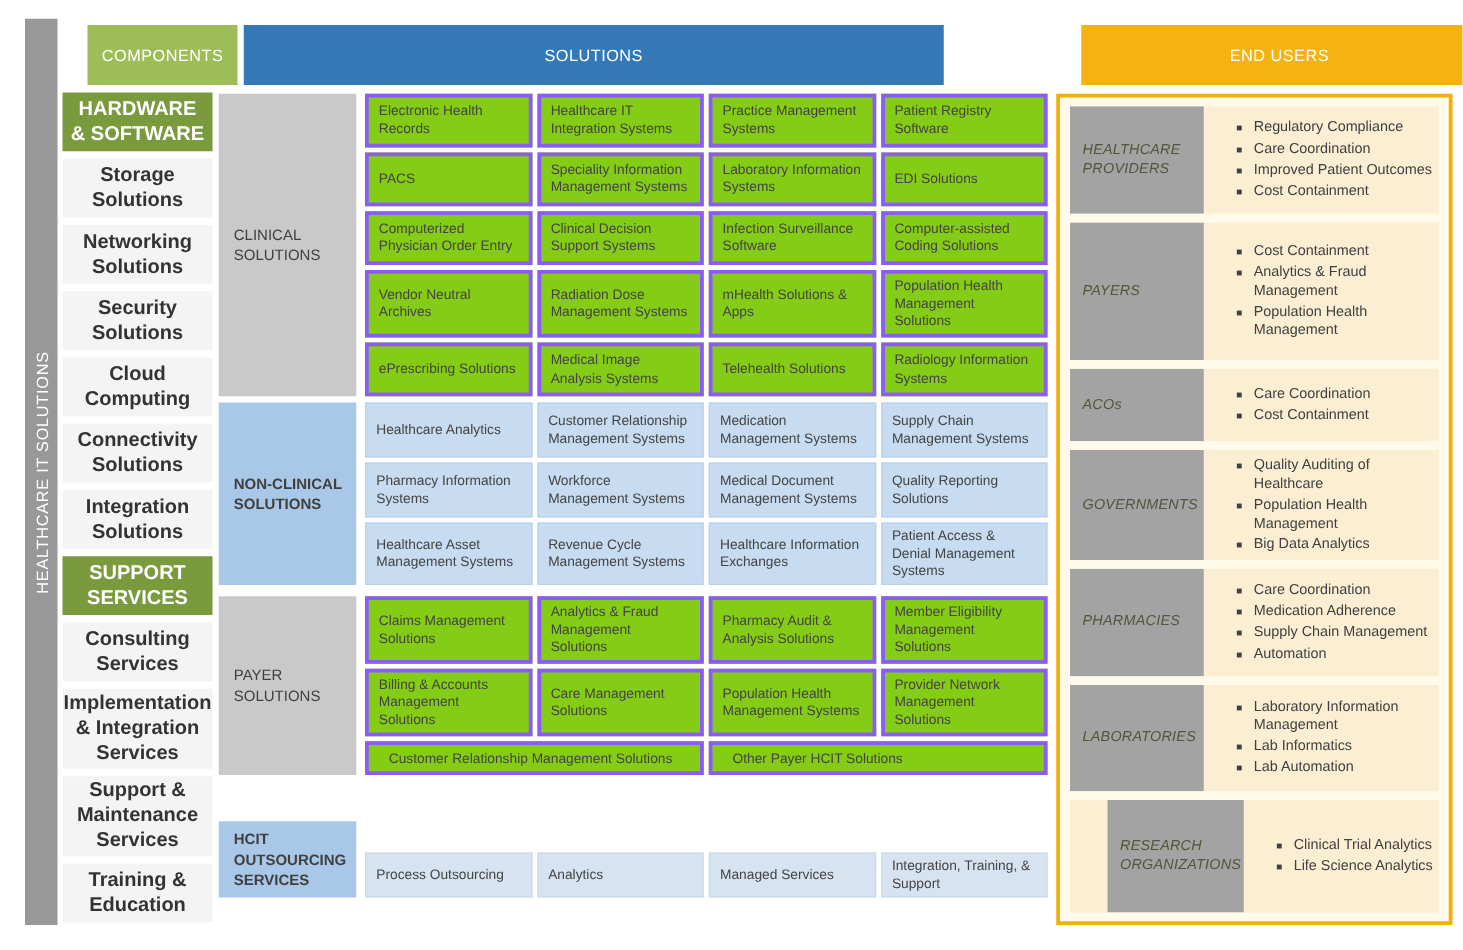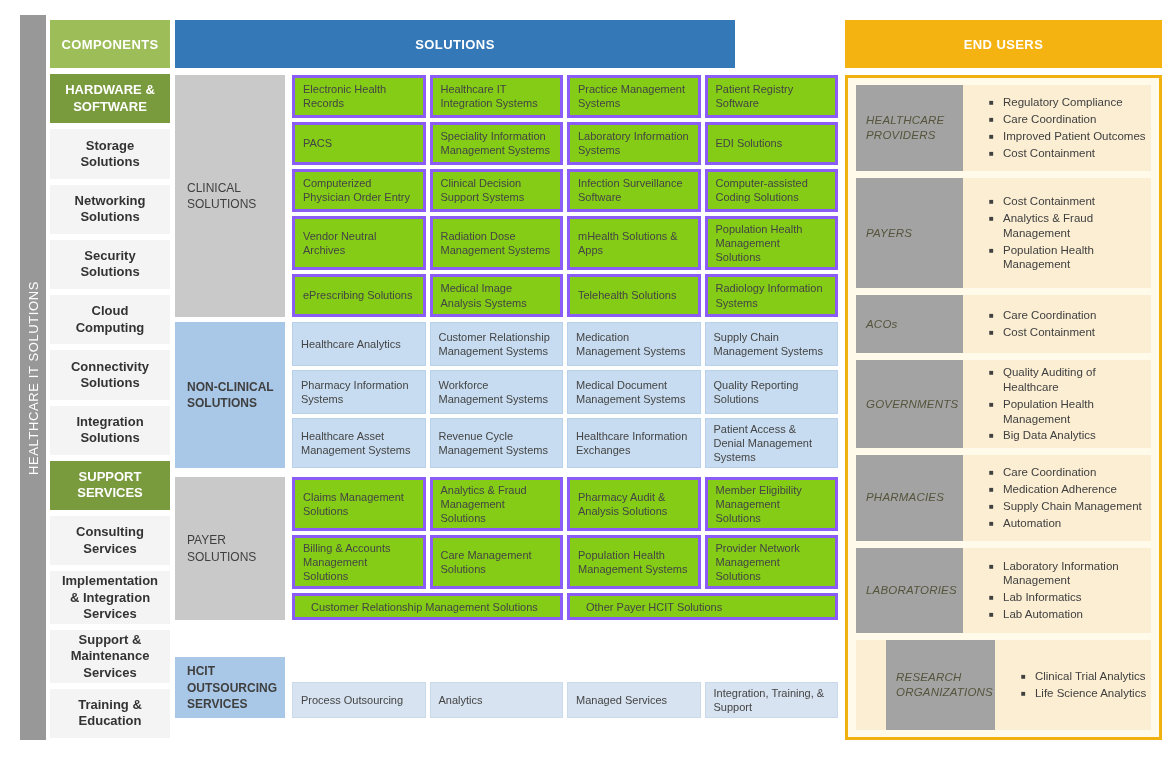--- a/index.html
+++ b/index.html
@@ -11,29 +11,29 @@
     position:absolute; left:20px; top:15px; width:26px; height:725px;
     background:#989898; display:flex; align-items:center; justify-content:center;
   }
   .vbar span {
     writing-mode:vertical-rl; transform:rotate(180deg);
     color:#ffffff; font-size:13px; letter-spacing:0.6px; white-space:nowrap;
   }
 
   
   .hdr { display:flex; align-items:center; justify-content:center;
-         color:#ffffff; font-weight:bold; font-size:13px; letter-spacing:0.4px; }
+         color:#ffffff; font-weight:normal; font-size:13px; letter-spacing:0.4px;margin-left:20px; }
   .hdr-green { position:absolute; left:50px; top:20px; width:120px; height:48px; background:#9dbd59; text-align:center; }
   .hdr-blue  { position:absolute; left:175px; top:20px; width:560px; height:48px; background:#3478b8; }
   .hdr-gold  { position:absolute; left:845px; top:20px; width:317px; height:48px; background:#f5b312; }
 
   
   .components { position:absolute; left:50px; top:74px; width:120px; height:664px;
                 display:flex; flex-direction:column; gap:6px; }
-  .comp-item { flex:1 1 0; background:#f4f4f4; color:#333333; font-weight:bold; font-size:13px;
+  .comp-item { flex:1 1 0; background:#f4f4f4; color:#333333; font-weight:bold; font-size:16px;
                display:flex; align-items:center; justify-content:center; text-align:center;
                line-height:1.25; padding:2px 6px; }
   .comp-cat { background:#7a9a3e; color:#ffffff; }
 
   
   .group { position:absolute; left:175px; width:663px; display:flex; gap:7px; }
   .group-label { width:110px; flex:0 0 110px; display:flex; align-items:center;
                  padding:6px 6px 6px 12px; font-size:12px; color:#3f3f3f; line-height:1.35; }
   .label-gray { background:#c9c9c9; }
   .label-blue { background:#a9c7e7;font-weight:bold; }

